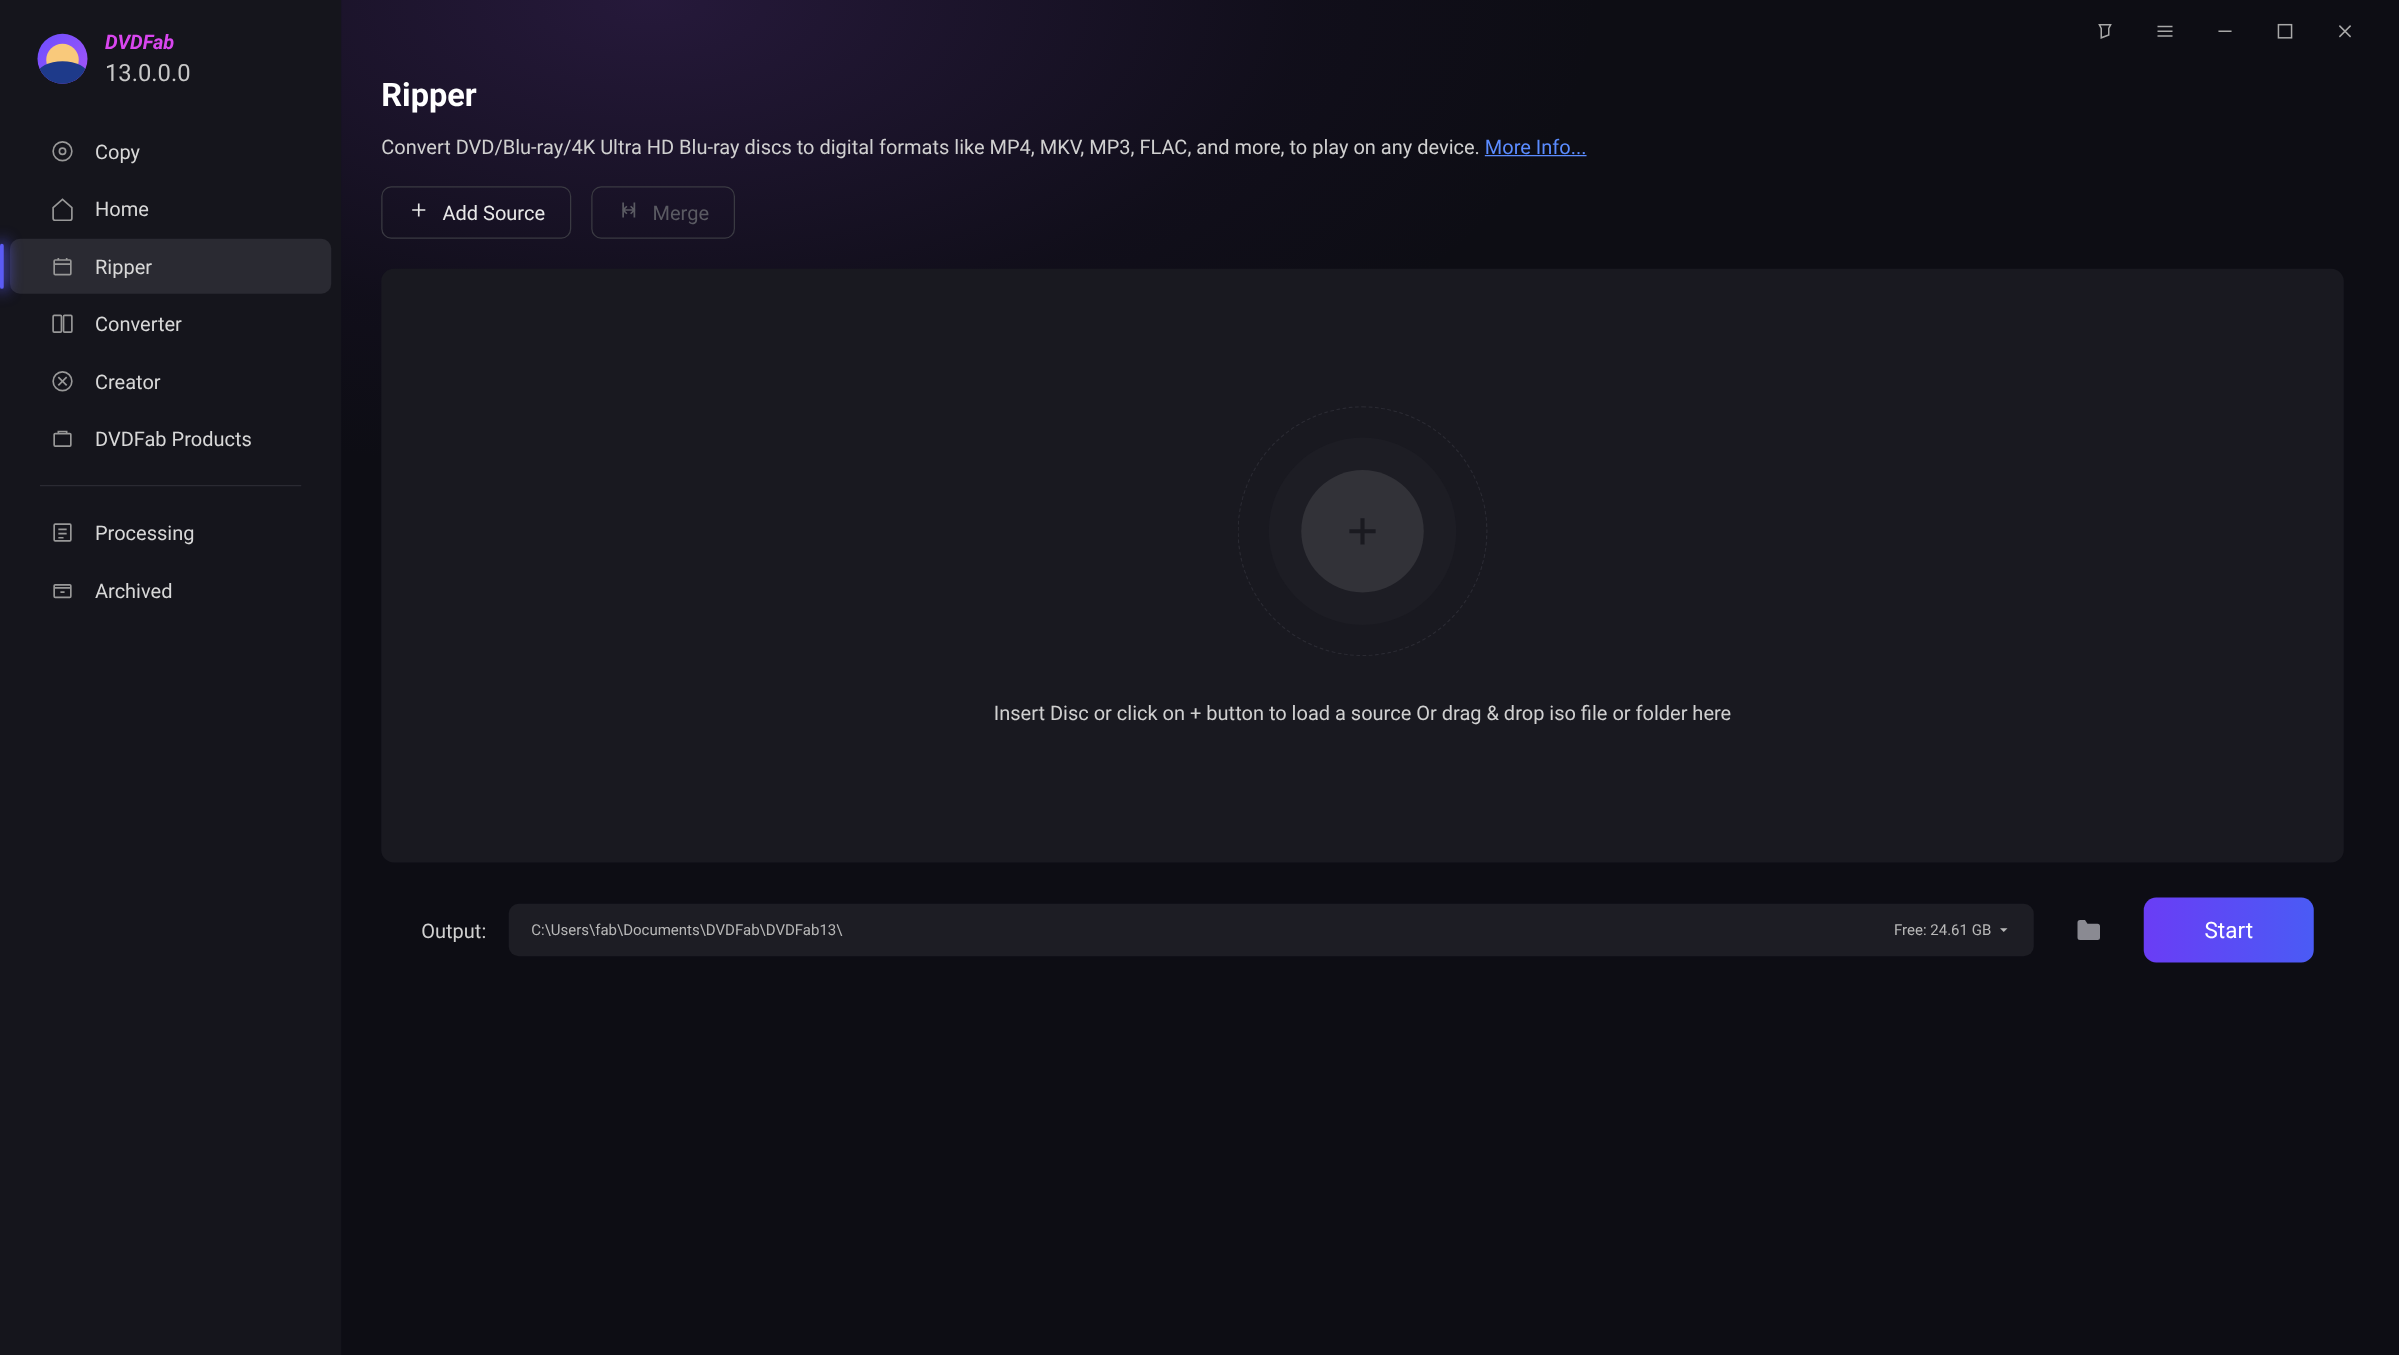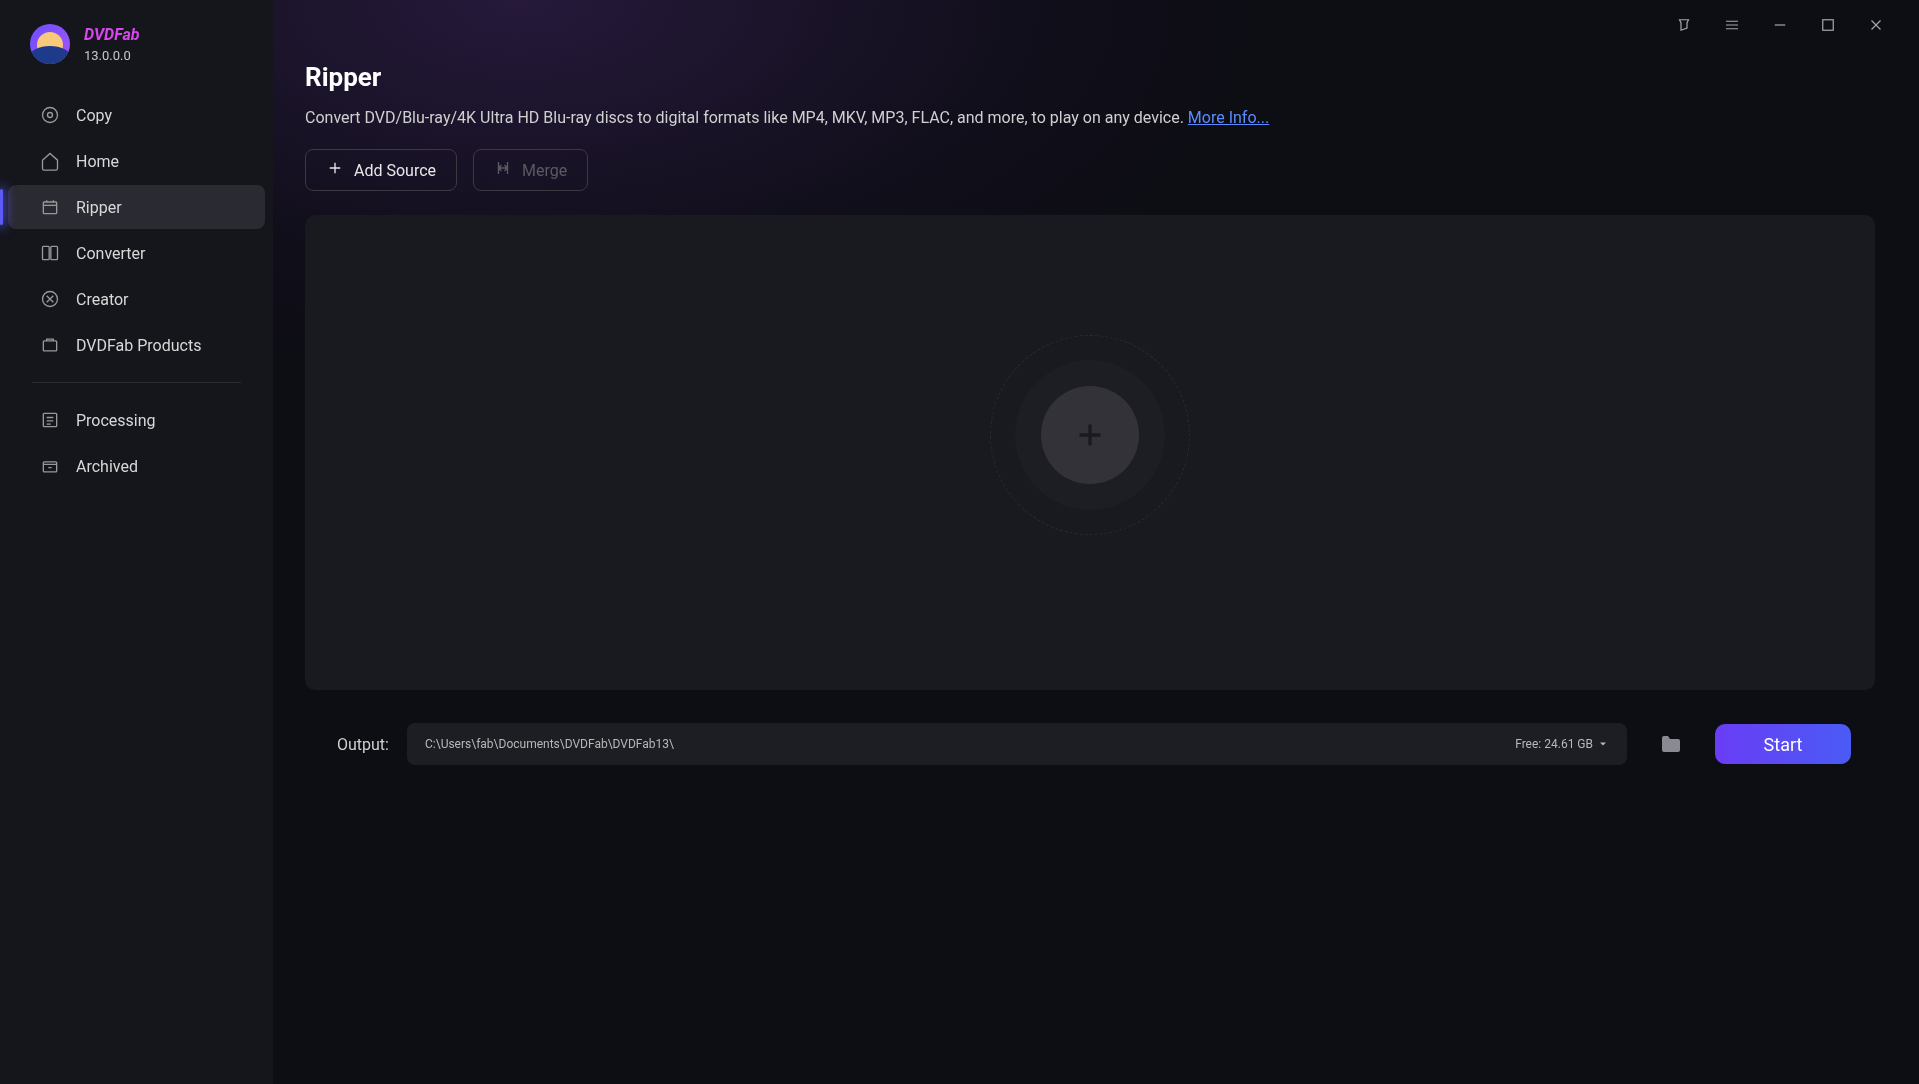--- a/index.html
+++ b/index.html
@@ -74,21 +74,21 @@
 }
 
 .logo-name {
   font-size: 16px;
   font-weight: 700;
   font-style: italic;
   color: #d946ef;
 }
 
 .logo-version {
-  font-size: 13px;
+  font-size: 19px;
   color: #c8c8c8;
   margin-top: 4px;
 }
 
 .nav-item {
   display: flex;
   align-items: center;
   padding: 12px 32px;
   gap: 16px;
   cursor: pointer;
@@ -345,21 +345,21 @@
 }
 
 .folder-btn svg {
   width: 24px;
   height: 24px;
   fill: #8a8a92;
 }
 
 .start-btn {
   width: 136px;
-  height: 40px;
+  height: 52px;
   background: linear-gradient(90deg, #6a3df5 0%, #4a5bf5 100%);
   border-radius: 10px;
   border: none;
   color: #fff;
   font-size: 18px;
   cursor: pointer;
   display: flex;
   align-items: center;
   justify-content: center;
 }
@@ -519,20 +519,21 @@
     <div class="drop-zone">
       <div class="drop-circle-wrap">
         <div class="drop-circle-mid">
           <div class="drop-circle-inner">
             <svg viewBox="0 0 24 24">
                 <path d="M12 5v14M5 12h14"></path>
               </svg>
           </div>
         </div>
       </div>
+      <div class="drop-text">Insert Disc or click on + button to load a source Or drag &amp; drop iso file or folder here</div>
     </div>
 
     <div class="bottom-bar">
       <span class="output-label">Output:</span>
       <div class="output-box">
         <span class="output-path">C:\Users\fab\Documents\DVDFab\DVDFab13\</span>
         <span class="output-free">
           <span>Free: 24.61 GB</span>
           <svg viewBox="0 0 24 24">
               <path d="M6 9l6 6 6-6z"></path>

